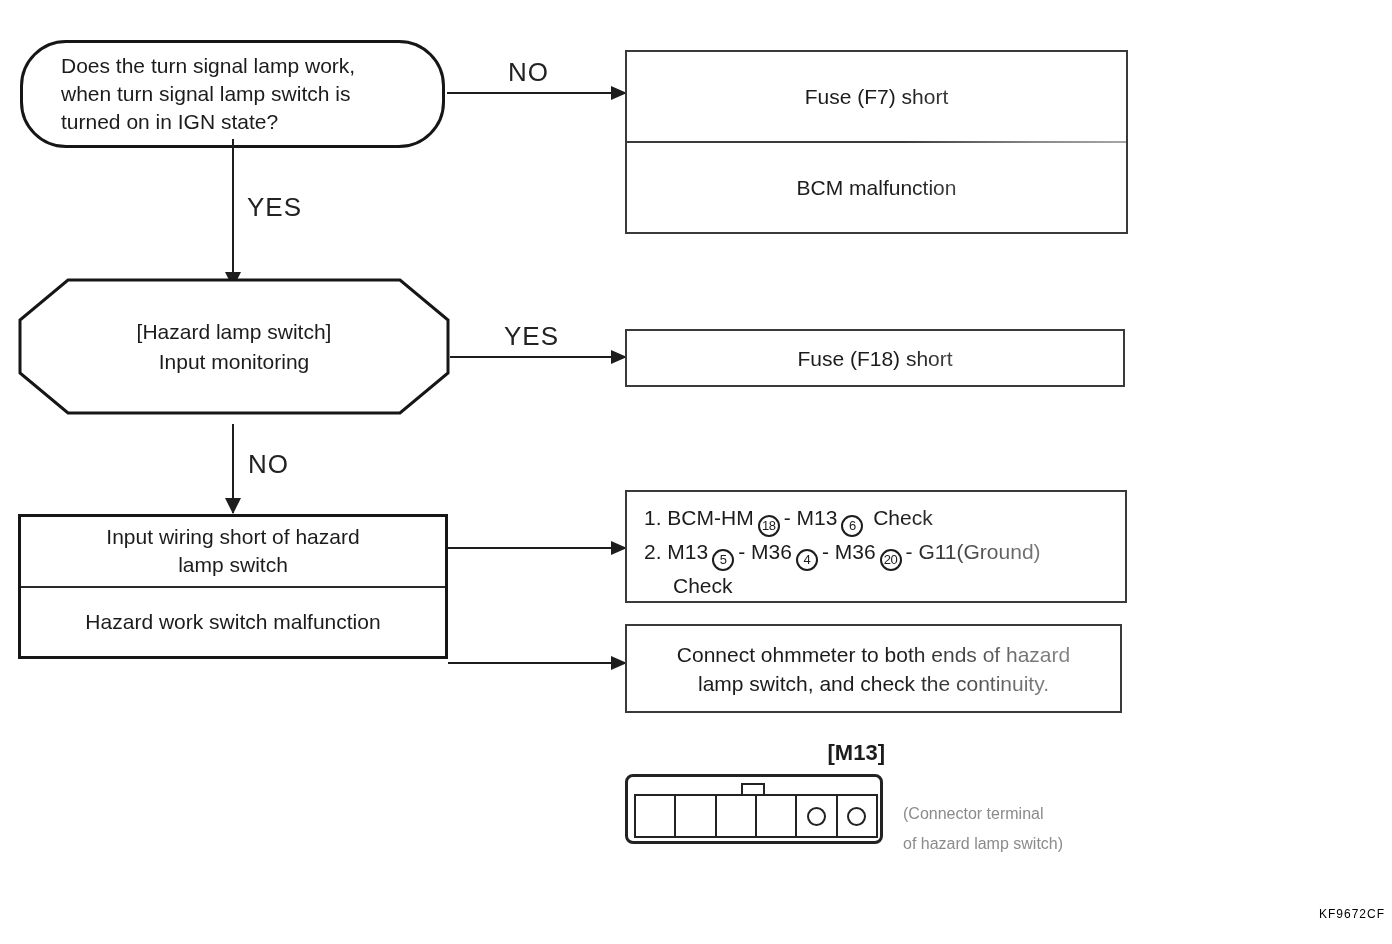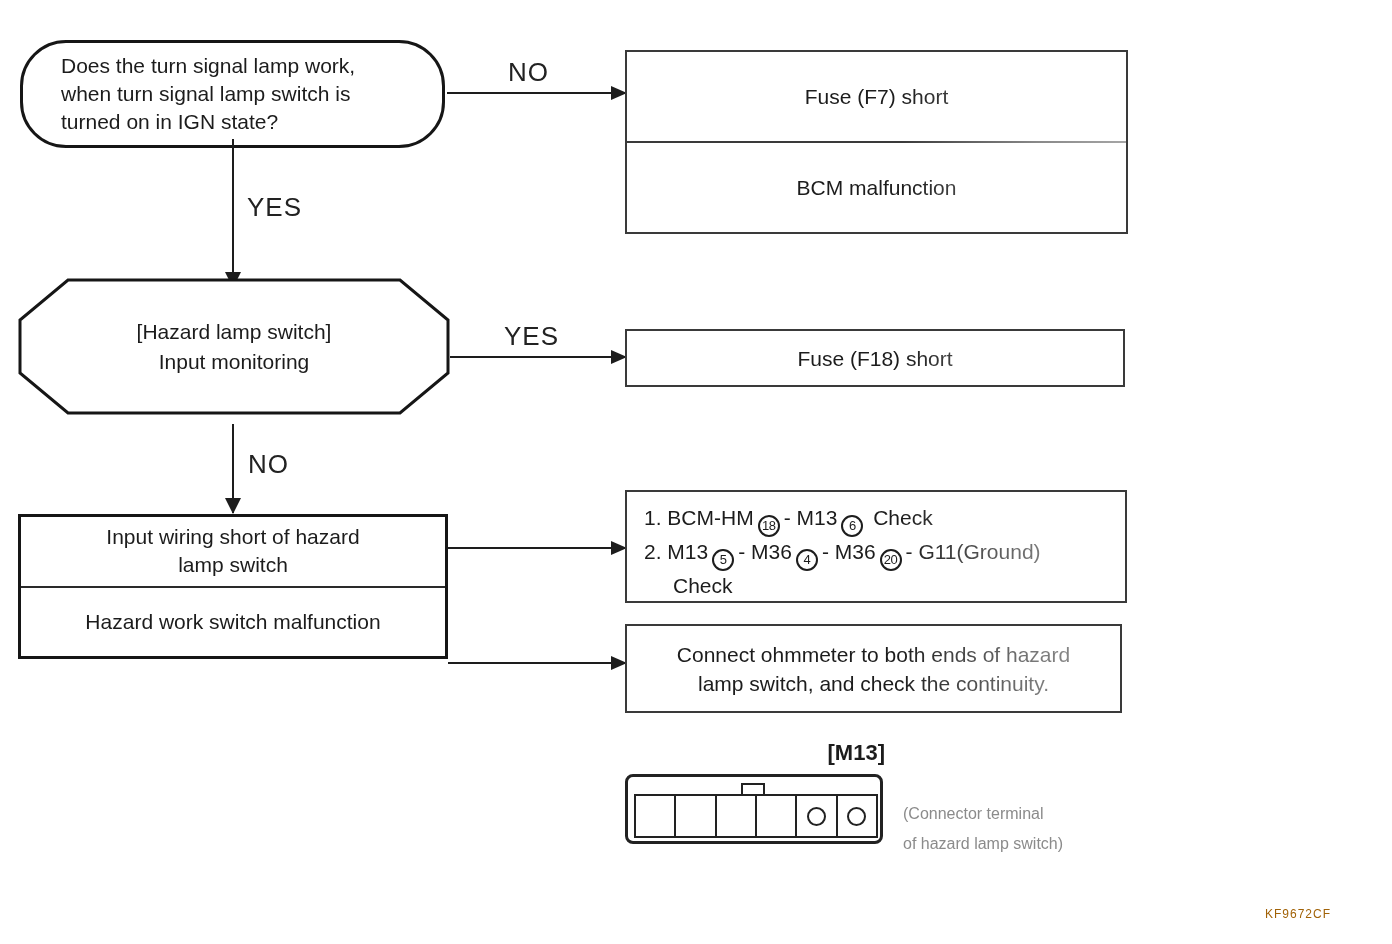--- a/index.html
+++ b/index.html
@@ -79,21 +79,21 @@
   }
   .conn-cells {
     position:absolute; left:6px; top:17px; width:240px; height:40px;
     border:2px solid #222; display:flex; box-sizing:content-box; background:#fff;
   }
   .conn-cell { flex:1; border-right:2px solid #222; display:flex; align-items:center; justify-content:center; }
   .conn-cell:last-child { border-right:none; }
   .conn-pin { width:19px; height:19px; border:2.5px solid #222; border-radius:50%; box-sizing:border-box; }
   .conn-caption { position:absolute; left:903px; top:779px; font-size:16px; line-height:30px; color:#8b8b8b;margin-top:20px; }
 
-  .figure-code { position:absolute; left:1265px; top:907px; font-size:12px; color:#a16207; letter-spacing:1px; }
+  .figure-code { position:absolute; left:1319px; top:907px; font-size:12px; color:#000000; letter-spacing:1px; }
 </style>
 </head>
 <body>
 
 <div class="page">
 
   <div class="decision-box">
     <div class="pre">Does the turn signal lamp work,
 when turn signal lamp switch is
 turned on in IGN state?</div>

